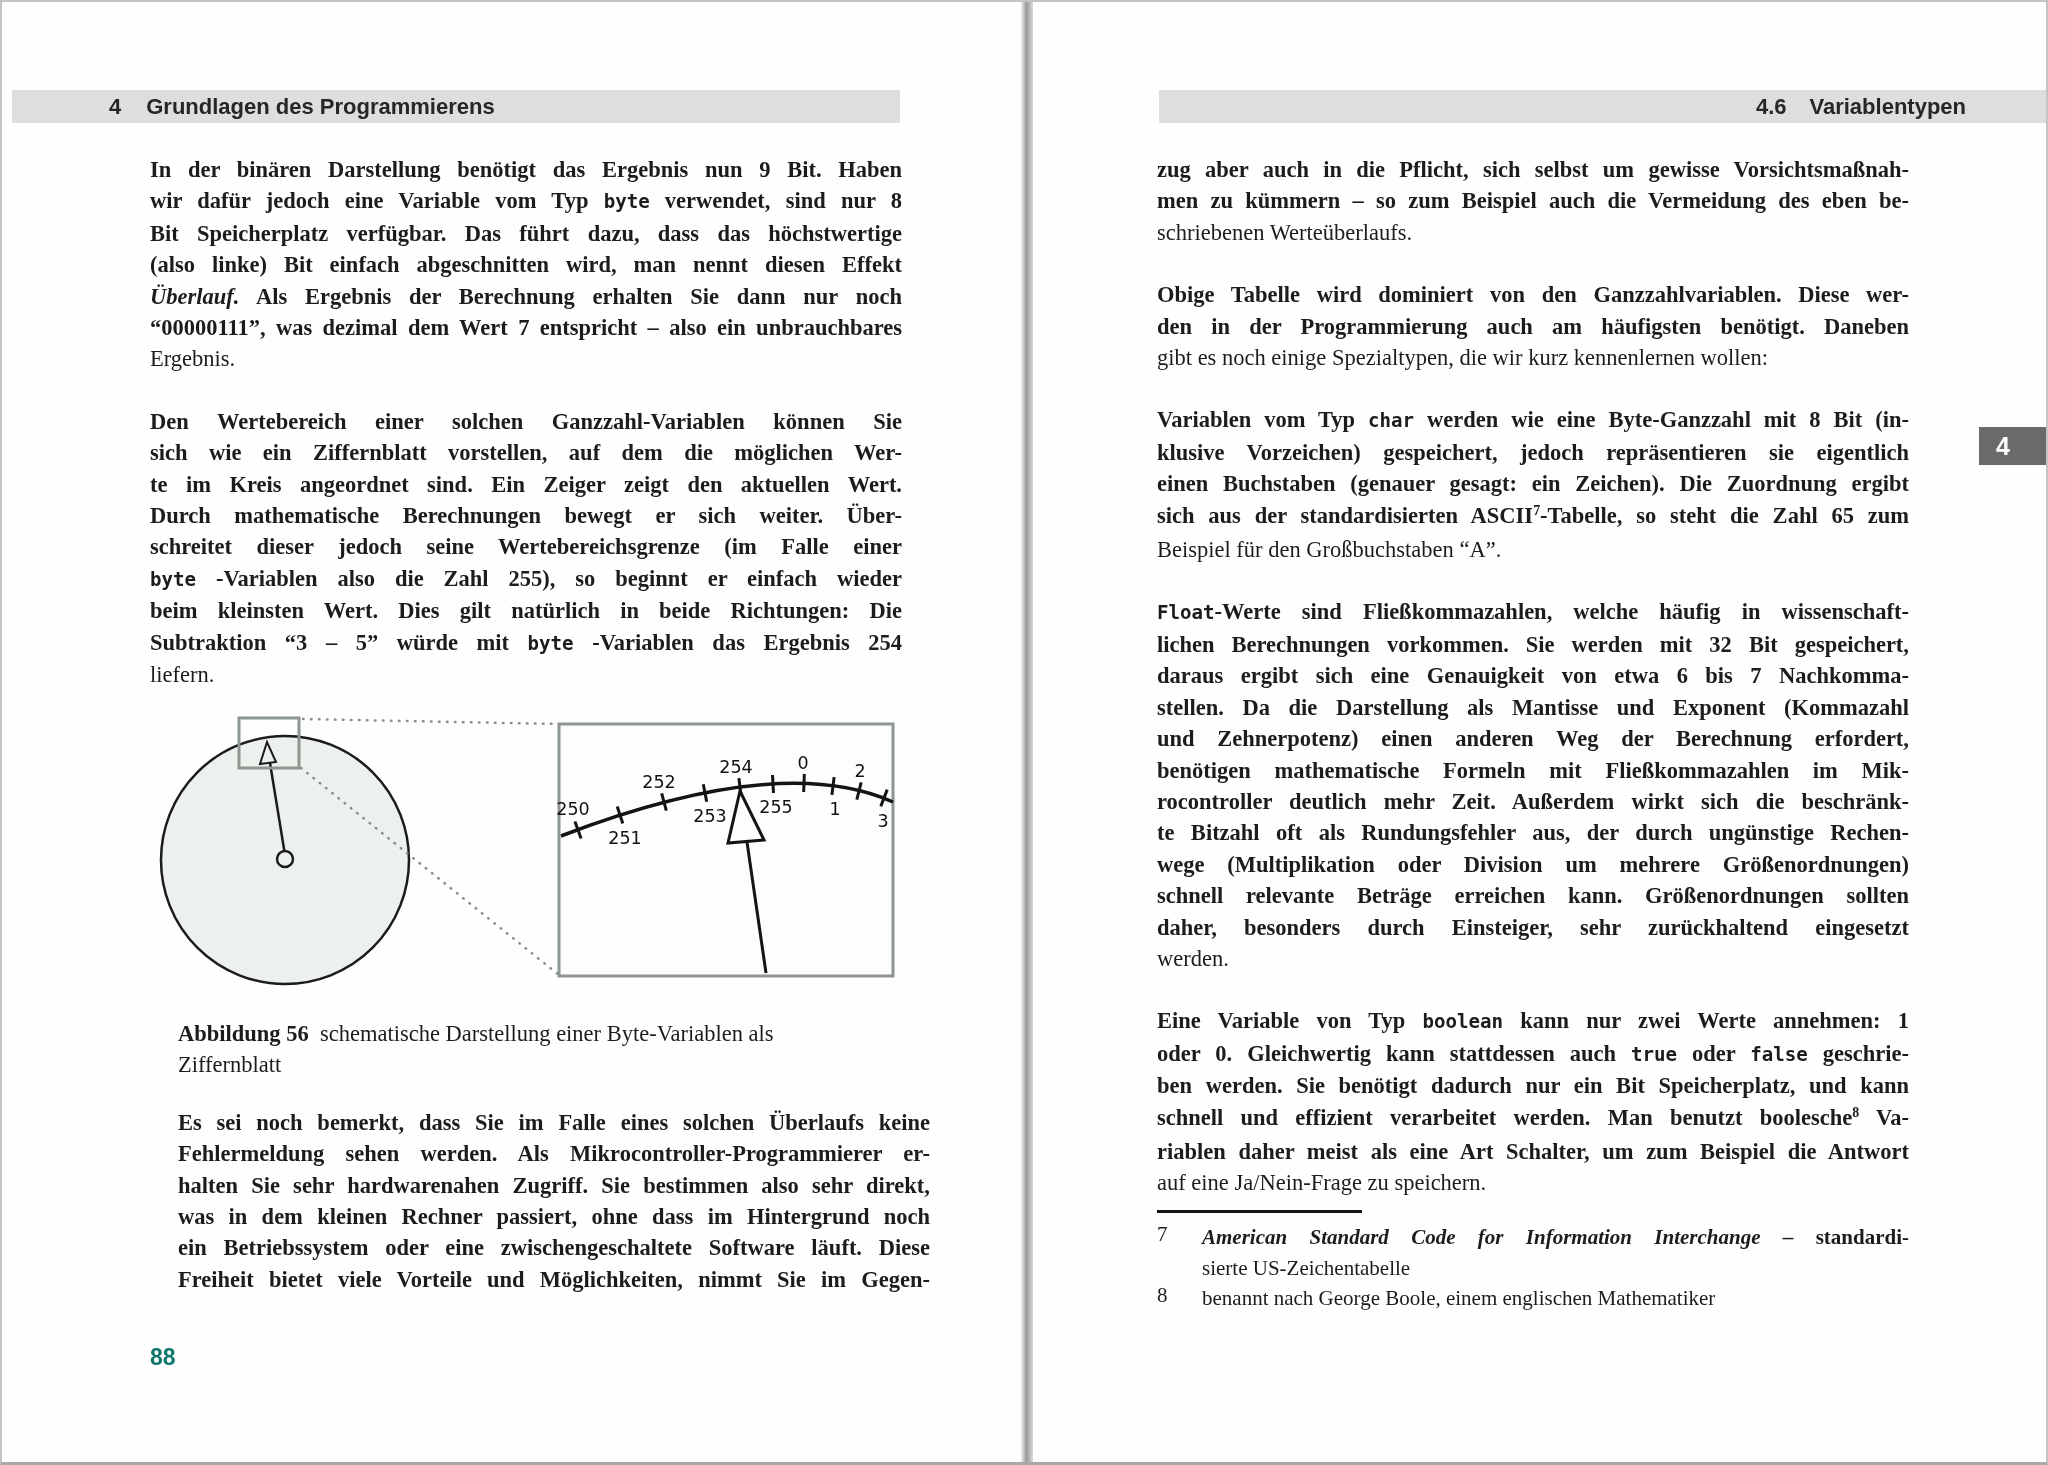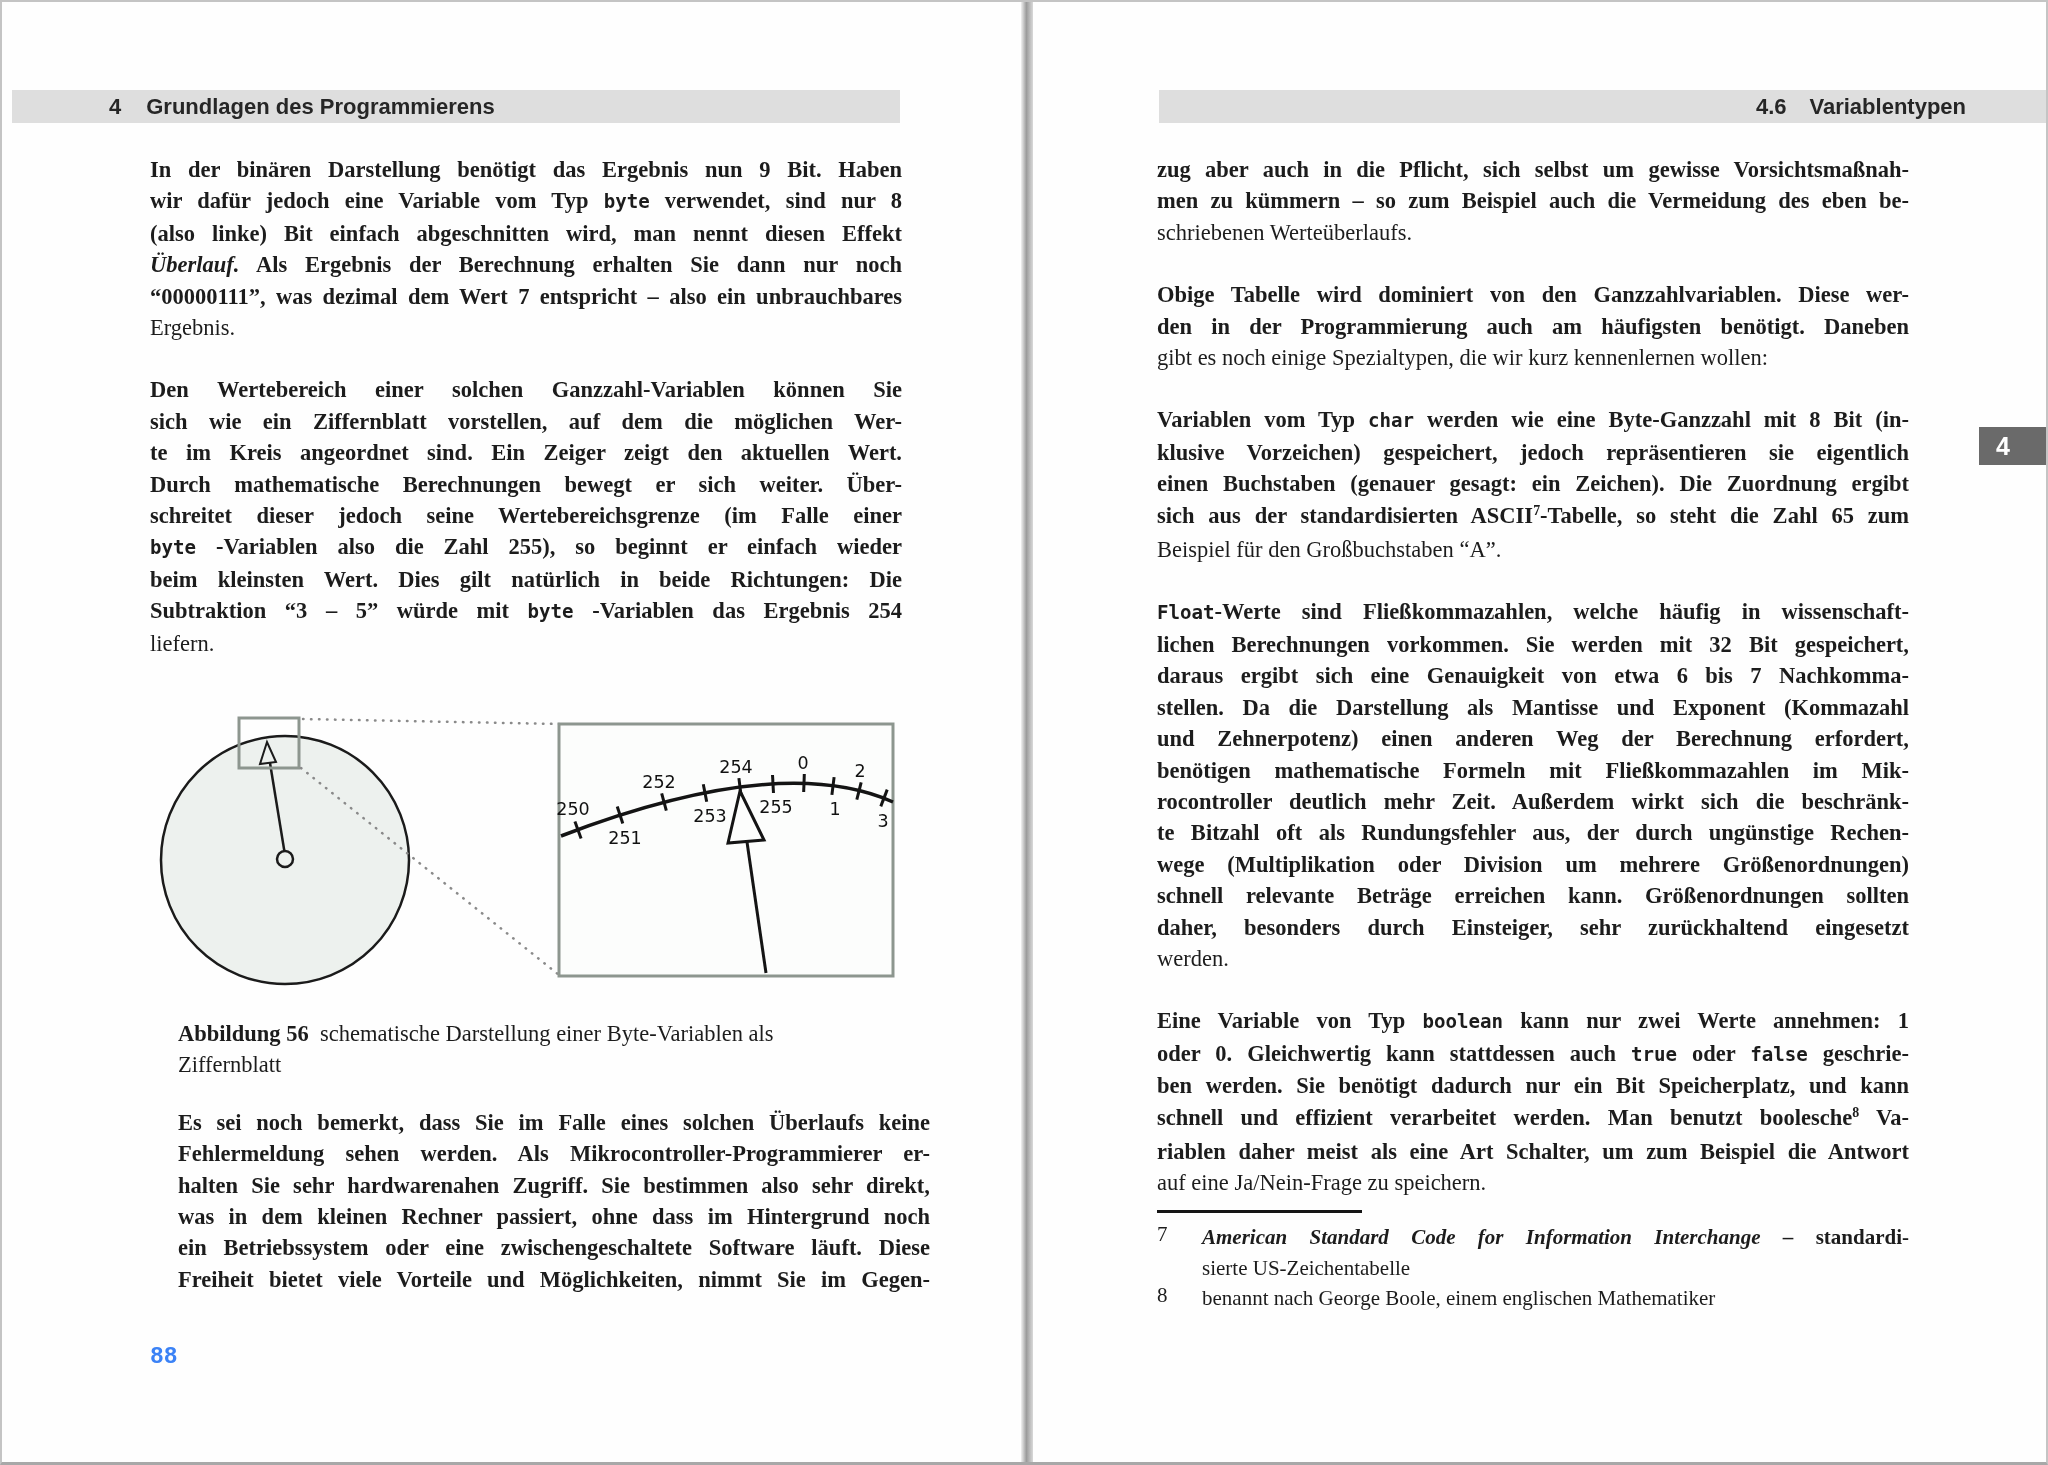--- a/index.html
+++ b/index.html
@@ -44,22 +44,22 @@
   .caption .ln{line-height:31px;}
   
   .footnotes{position:absolute; left:1155px; top:1208px; width:752px; font-size:21px;}
   .fn-rule{width:205px; height:3px; background:#151515; margin-bottom:9px;}
   .fn-row{display:flex;}
   .fn-num{width:45px; flex:0 0 45px;}
   .fn-text{flex:1;}
   .footnotes .ln{line-height:30.5px; min-height:30.5px;}
   
   .pagenum{
-    position:absolute; top:1342px; font-family:Liberation Mono, monospace;
-    font-weight:bold; font-size:23px; color:#3b82f6;
+    position:absolute; top:1342px; font-family:Liberation Sans, sans-serif;
+    font-weight:bold; font-size:23px; color:#0f766e;
   }
   .pagenum-left{left:148px;}
   .pagenum-right{left:1155px; width:752px; text-align:right;}
   
   .figure-wrap{position:absolute; left:130px; top:700px; width:775px; height:292px;}
   .figure-wrap svg{display:block;}
   .dial-label{font-family:"DejaVu Sans", sans-serif; font-size:17.5px; fill:#111;}
 </style>
 </head>
 <body>
@@ -77,20 +77,21 @@
   </div>
 
   <div class="chapter-tab">
     <span>4</span>
   </div>
 
   <div class="col col-left">
     <div class="para">
         <div class="ln jl"><span>In der binären Darstellung benötigt das Ergebnis nun 9 Bit. Haben</span></div>
         <div class="ln jl"><span>wir dafür jedoch eine Variable vom Typ </span><span class="m">byte</span><span> verwendet, sind nur 8</span></div>
+        <div class="ln jl"><span>Bit Speicherplatz verfügbar. Das führt dazu, dass das höchstwertige</span></div>
         <div class="ln jl"><span>(also linke) Bit einfach abgeschnitten wird, man nennt diesen Effekt</span></div>
         <div class="ln jl"><span class="i">Überlauf.</span><span> Als Ergebnis der Berechnung erhalten Sie dann nur noch</span></div>
         <div class="ln jl"><span>“00000111”, was dezimal dem Wert 7 entspricht – also ein unbrauchbares</span></div>
         <div class="ln"><span>Ergebnis.</span></div>
       </div>
     <div class="para">
         <div class="ln jl"><span>Den Wertebereich einer solchen Ganzzahl-Variablen können Sie</span></div>
         <div class="ln jl"><span>sich wie ein Ziffernblatt vorstellen, auf dem die möglichen Wer-</span></div>
         <div class="ln jl"><span>te im Kreis angeordnet sind. Ein Zeiger zeigt den aktuellen Wert.</span></div>
         <div class="ln jl"><span>Durch mathematische Berechnungen bewegt er sich weiter. Über-</span></div>

